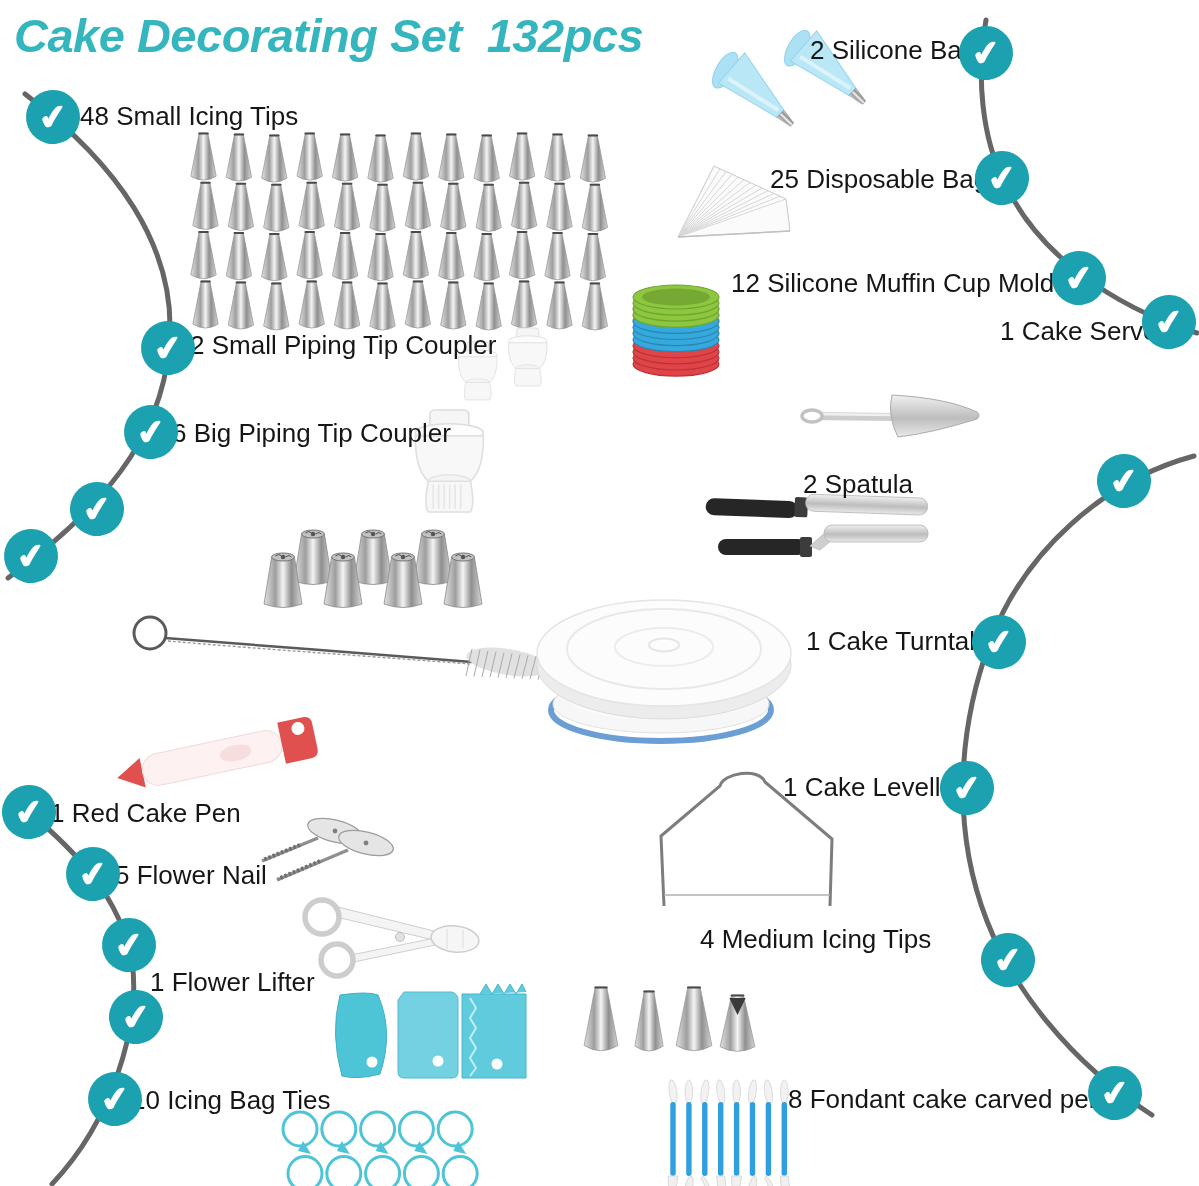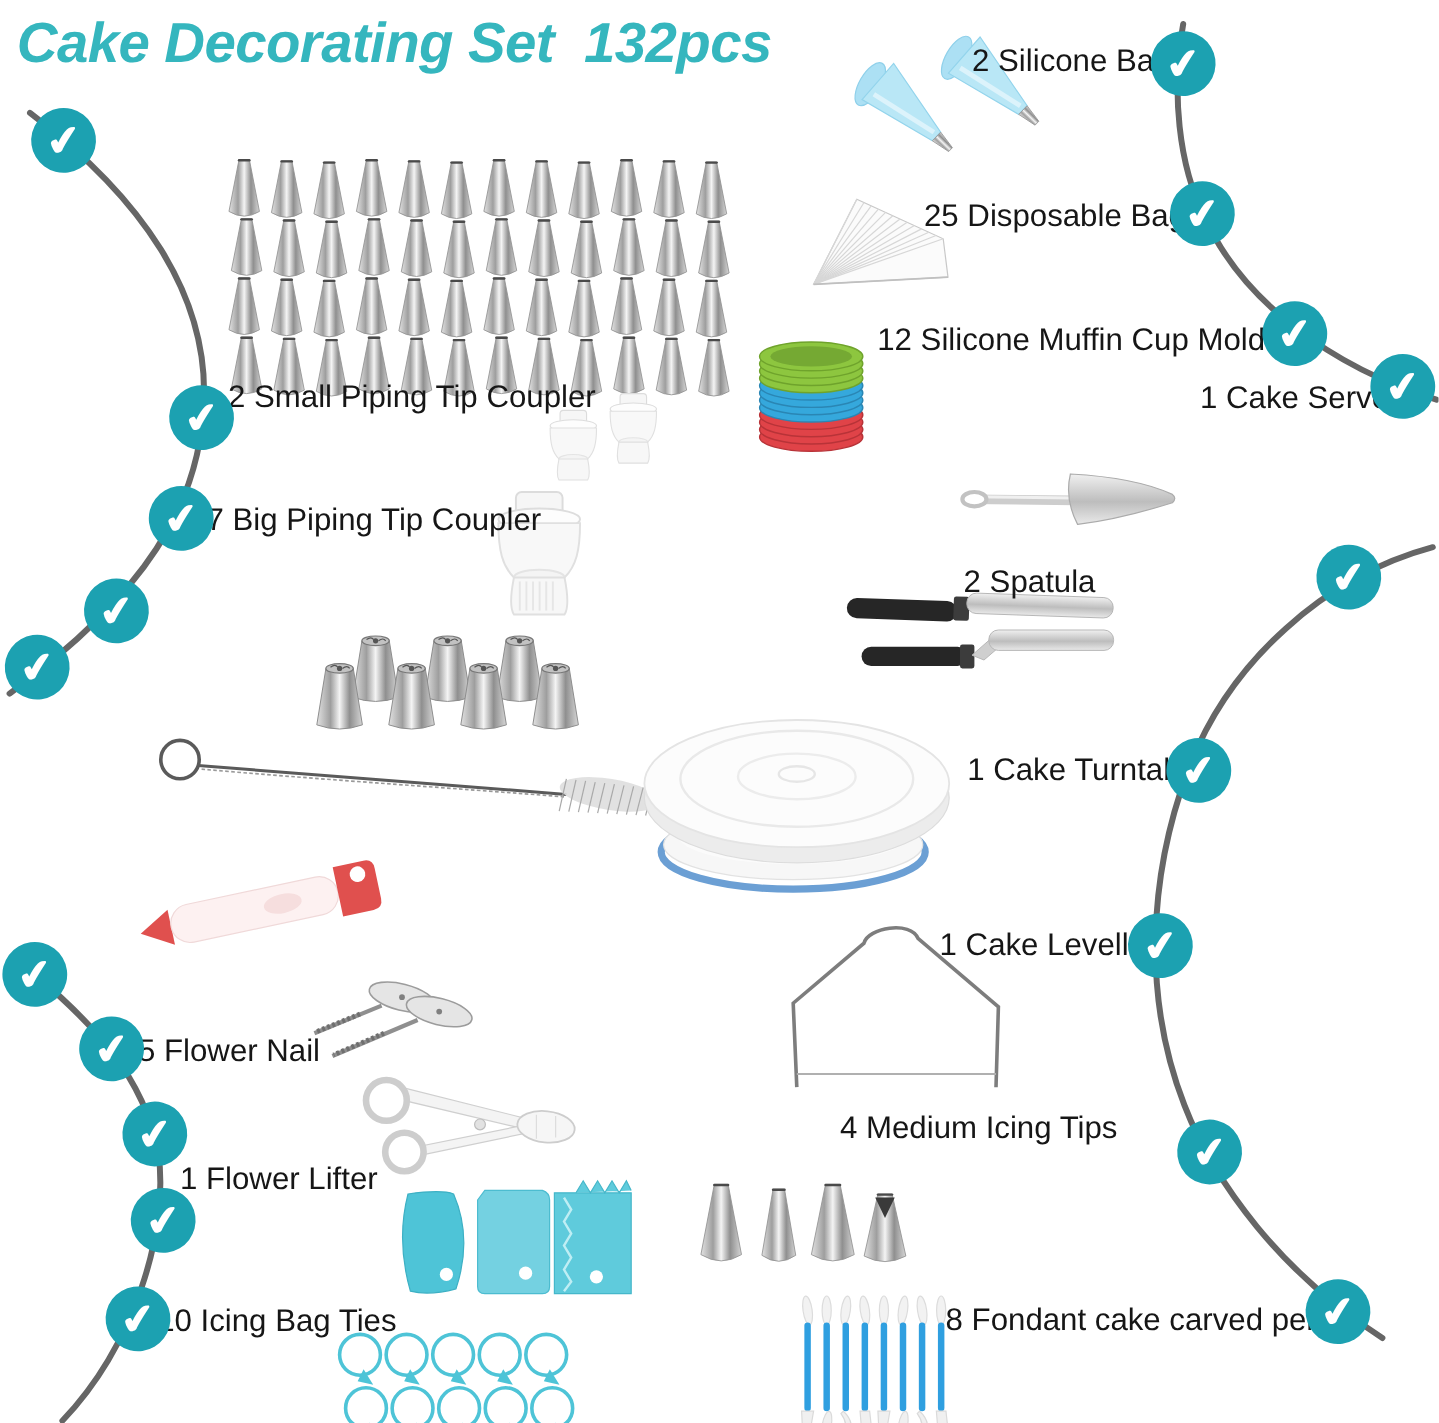--- a/index.html
+++ b/index.html
@@ -387,29 +387,31 @@
         <rect x="765.6999999999999" y="1086" width="5.4" height="74" rx="2.7" fill="#2f9fe0"></rect>
         <path d="M766.4 1160 Q777.4 1170 770.4 1184 L766.4 1182 Q771.4 1171 764.4 1162 Z" fill="#f0f0f0" stroke="#dadada" stroke-width="1"></path>
         <ellipse cx="784.3" cy="1076" rx="3.8" ry="12" fill="#f2f2f2" stroke="#dcdcdc" stroke-width="1" transform="rotate(0 784.3 1076)"></ellipse>
         <rect x="781.5999999999999" y="1086" width="5.4" height="74" rx="2.7" fill="#2f9fe0"></rect>
         <path d="M780.3 1160 L788.3 1160 L790.3 1178 L782.3 1184 Z" fill="#f0f0f0" stroke="#dadada" stroke-width="1"></path>
       </g>
   </svg>
 
   <h1 class="title">Cake Decorating Set  132pcs</h1>
 
-  <div class="lbl" style="left:190px;top:299px">2 Small Piping Tip Coupler</div>
-  <div class="lbl" style="left:172px;top:402px">7 Big Piping Tip Coupler</div>
+  <div class="lbl" style="left:80px;top:85px">48 Small Icing Tips</div>
+  <div class="lbl" style="left:190px;top:314px">2 Small Piping Tip Coupler</div>
+  <div class="lbl" style="left:172px;top:402px">6 Big Piping Tip Coupler</div>
   <div class="lbl" style="left:810px;top:19px">2 Silicone Bag</div>
   <div class="lbl" style="left:770px;top:148px">25 Disposable Bags</div>
   <div class="lbl" style="left:731px;top:252px">12 Silicone Muffin Cup Molds</div>
   <div class="lbl" style="left:1000px;top:300px">1 Cake Server</div>
   <div class="lbl" style="left:803px;top:453px">2 Spatula</div>
   <div class="lbl" style="left:806px;top:610px">1 Cake Turntable</div>
   <div class="lbl" style="left:783px;top:756px">1 Cake Leveller</div>
+  <div class="lbl" style="left:50px;top:782px">1 Red Cake Pen</div>
   <div class="lbl" style="left:115px;top:844px">5 Flower Nail</div>
   <div class="lbl" style="left:150px;top:951px">1 Flower Lifter</div>
   <div class="lbl" style="left:131px;top:1069px">10 Icing Bag Ties</div>
   <div class="lbl" style="left:700px;top:908px">4 Medium Icing Tips</div>
   <div class="lbl" style="left:788px;top:1068px">8 Fondant cake carved pens</div>
 
   <div class="check" style="left:53px;top:101px">
       <span>✔</span>
     </div>
   <div class="check" style="left:168px;top:332px">

